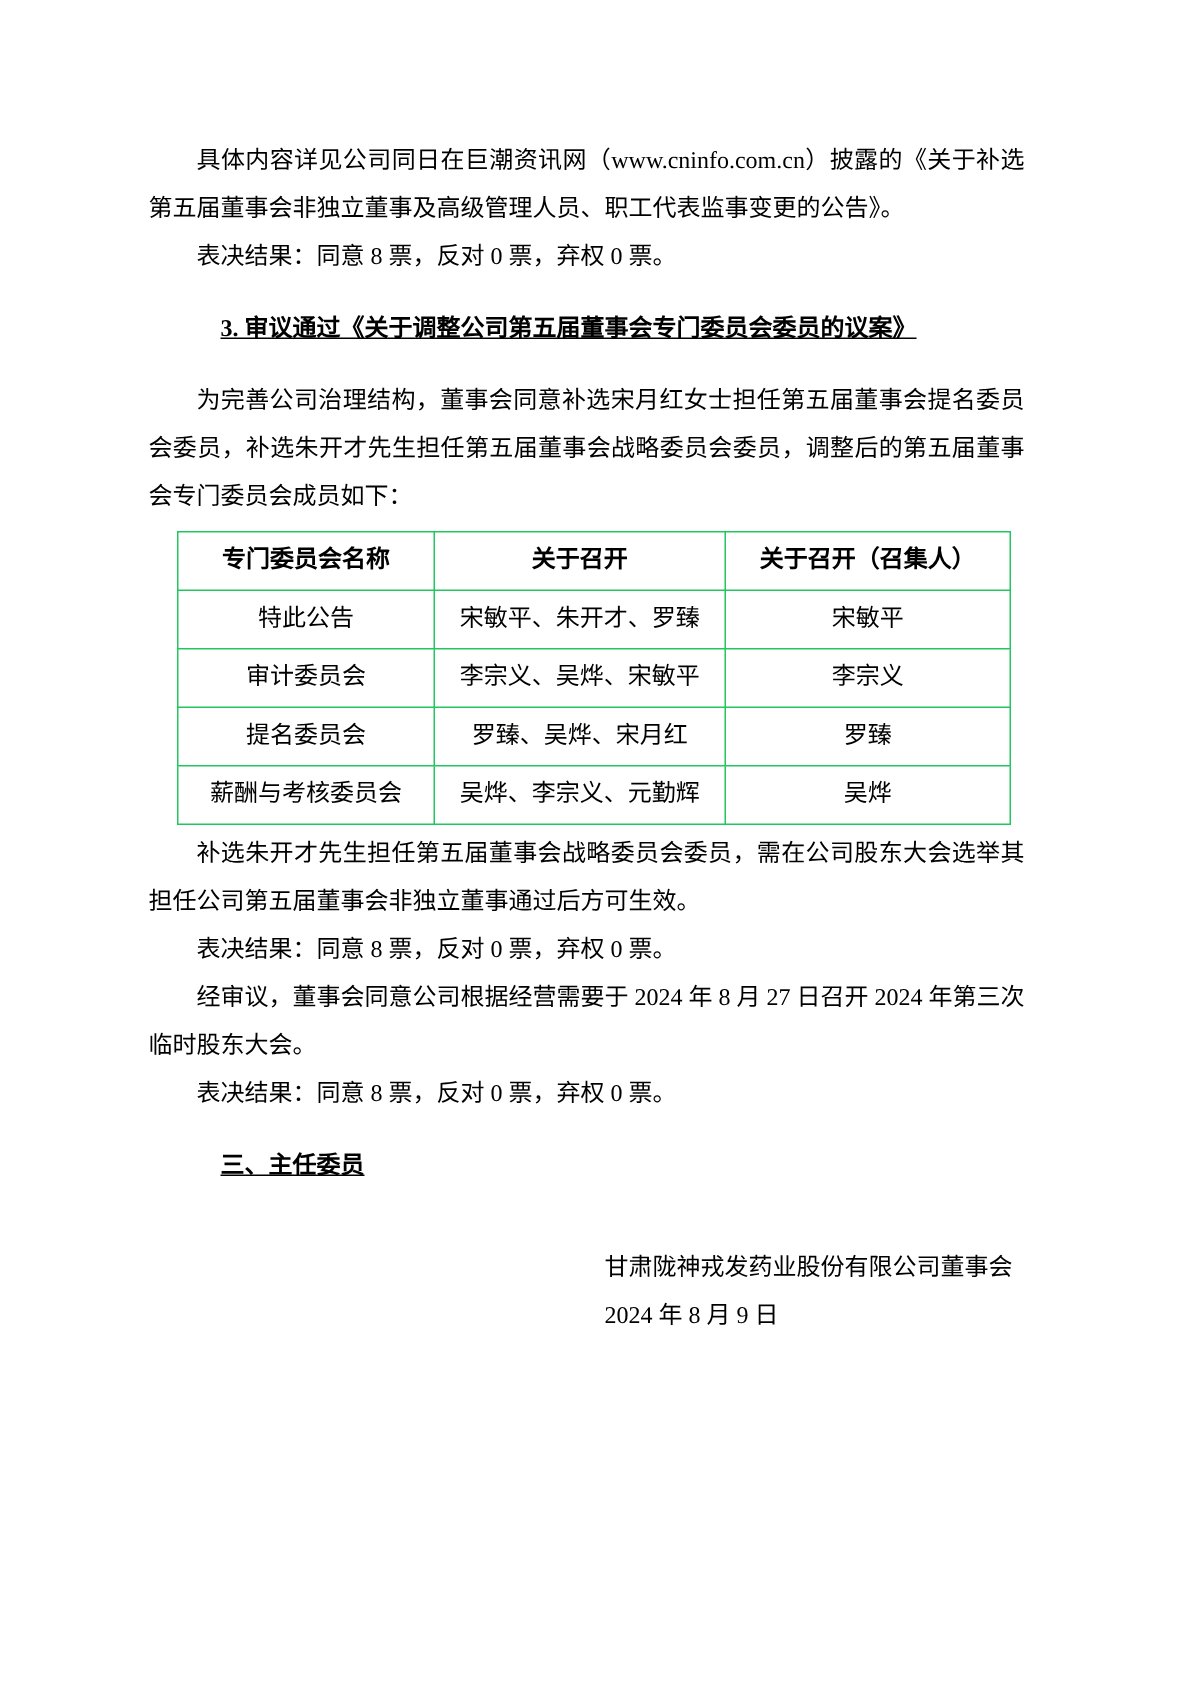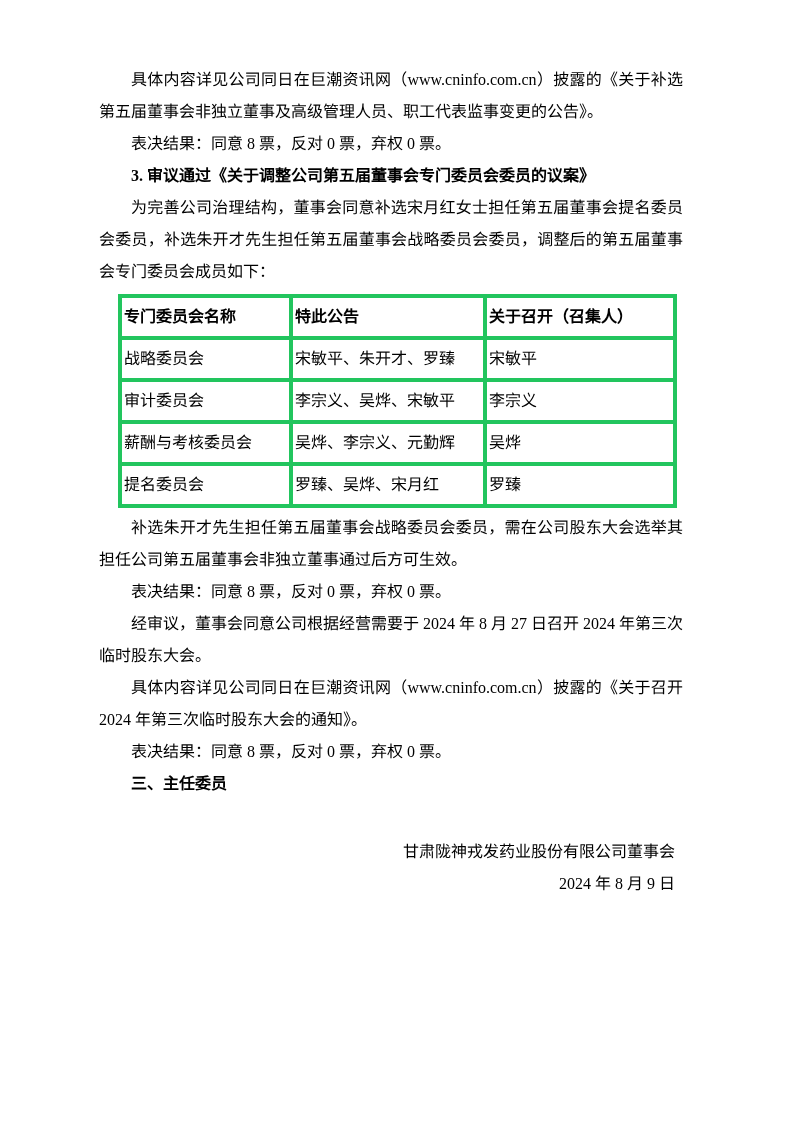--- a/index.html
+++ b/index.html
@@ -7,61 +7,62 @@
     padding: 0;
     background: #ffffff;
   }
   .page {
     position: relative;
     width: 794px;
     height: 1122px;
     margin: 0 auto;
     background: #ffffff;
     box-sizing: border-box;
-    padding: 64px 111px 0 99px;
+    padding: 92px 111px 0 99px;
     font-family: "Liberation Serif", "DejaVu Serif", serif;
     font-size: 16px;
     line-height: 32px;
     color: #000000;
   }
   .para {
     margin: 0;
     text-align: justify;
     text-indent: 2em;
   }
   .heading {
-    margin: 0;
+    margin: 16px;
     text-align: justify;
     text-indent: 2em;
     font-weight: bold;
+    text-decoration: underline;
   }
   table.committee-table {
     border-collapse: collapse;
     table-layout: fixed;
     width: 555px;
     margin: 6px 0 4px 19px;
     font-size: 16px;
     line-height: 20px;
   }
   table.committee-table th,
   table.committee-table td {
-    border: 4px solid #22c55e;
+    border: 1px solid #22c55e;
     height: 38px;
     padding: 0 2px;
-    text-align: left;
+    text-align: center;
     vertical-align: middle;
     overflow: hidden;
   }
   table.committee-table th {
     font-weight: bold;
   }
   .signature-block {
     margin: 36px 8px 0 auto;
     width: max-content;
-    text-align: right;
+    text-align: left;
   }
   .signature-block p {
     margin: 0;
     text-indent: 0;
   }
 </style>
 </head>
 <body>
 
 <div class="page">
@@ -74,53 +75,52 @@
 
   <table class="committee-table">
     <colgroup>
       <col style="width:171px">
       <col style="width:194px">
       <col style="width:190px">
     </colgroup>
     <thead>
       <tr>
         <th>专门委员会名称</th>
-        <th>特此公告</th>
+        <th>关于召开</th>
         <th>关于召开（召集人）</th>
       </tr>
     </thead>
     <tbody>
       <tr>
-        <td>战略委员会</td>
+        <td>特此公告</td>
         <td>宋敏平、朱开才、罗臻</td>
         <td>宋敏平</td>
       </tr>
       <tr>
         <td>审计委员会</td>
         <td>李宗义、吴烨、宋敏平</td>
         <td>李宗义</td>
       </tr>
       <tr>
+        <td>提名委员会</td>
+        <td>罗臻、吴烨、宋月红</td>
+        <td>罗臻</td>
+      </tr>
+      <tr>
         <td>薪酬与考核委员会</td>
         <td>吴烨、李宗义、元勤辉</td>
         <td>吴烨</td>
-      </tr>
-      <tr>
-        <td>提名委员会</td>
-        <td>罗臻、吴烨、宋月红</td>
-        <td>罗臻</td>
       </tr>
     </tbody>
   </table>
 
   <p class="para">补选朱开才先生担任第五届董事会战略委员会委员，需在公司股东大会选举其担任公司第五届董事会非独立董事通过后方可生效。</p>
   <p class="para">表决结果：同意 8 票，反对 0 票，弃权 0 票。</p>
 
   <p class="para">经审议，董事会同意公司根据经营需要于 2024 年 8 月 27 日召开 2024 年第三次临时股东大会。</p>
-  <p class="para">具体内容详见公司同日在巨潮资讯网（www.cninfo.com.cn）披露的《关于召开 2024 年第三次临时股东大会的通知》。</p>
   <p class="para">表决结果：同意 8 票，反对 0 票，弃权 0 票。</p>
 
   <p class="heading">三、主任委员</p>
 
   <div class="signature-block">
     <p>甘肃陇神戎发药业股份有限公司董事会</p>
     <p>2024 年 8 月 9 日</p>
   </div>
 
 </div>

